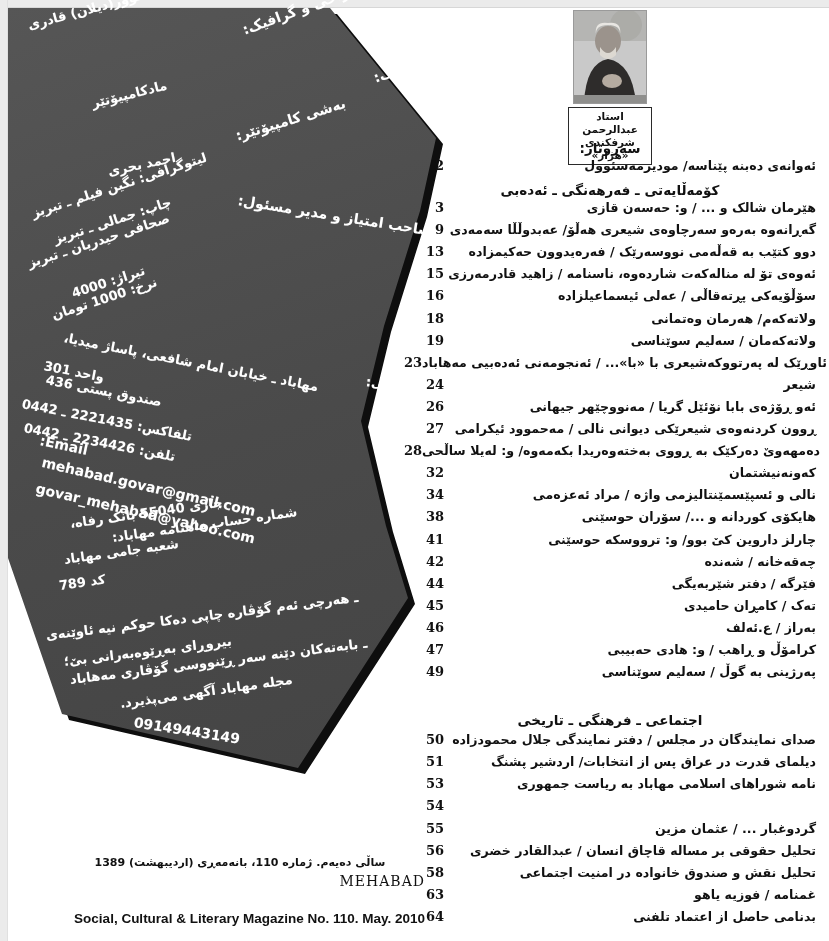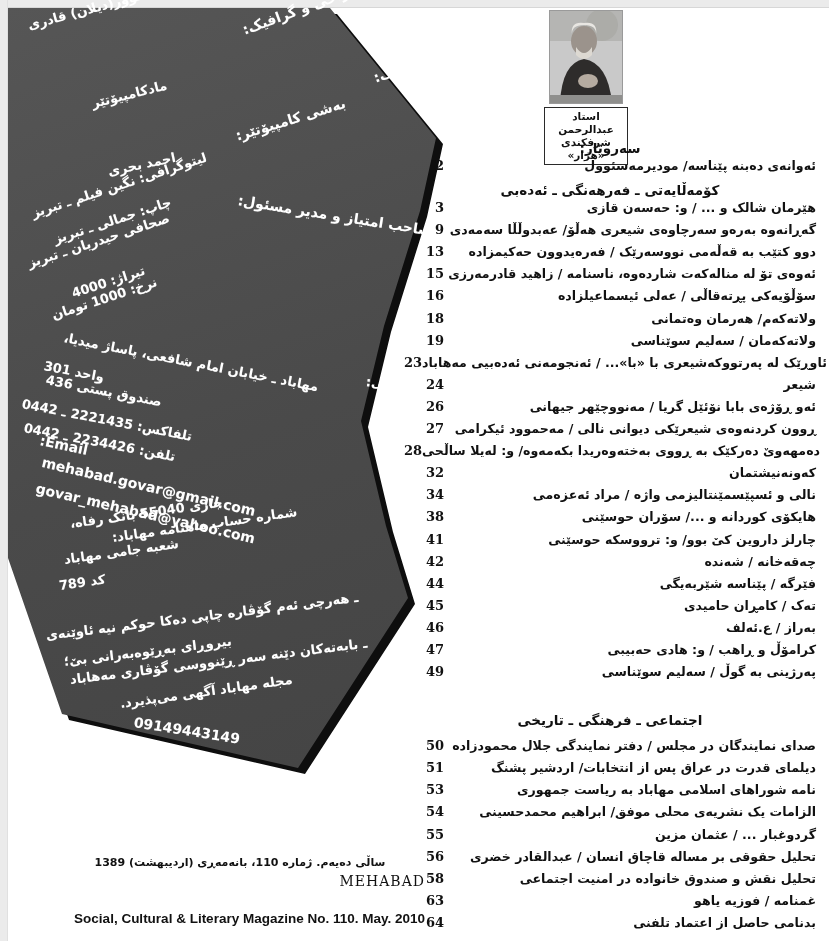--- a/index.html
+++ b/index.html
@@ -43,29 +43,29 @@
   .mlines div:nth-of-type(23){left:64px;top:510px;transform:rotate(-8deg);}
   .mlines div:nth-of-type(24){left:58px;top:546px;transform:rotate(-8deg);}
   .mlines div:nth-of-type(25){left:53px;top:572px;transform:rotate(-8deg);}
   .mlines div:nth-of-type(26){left:40px;top:622px;transform:rotate(-7deg);}
   .mlines div:nth-of-type(27){left:58px;top:648px;transform:rotate(-7deg);}
   .mlines div:nth-of-type(28){left:64px;top:666px;transform:rotate(-7deg);}
   .mlines div:nth-of-type(29){left:114px;top:690px;transform:rotate(-8deg);}
   .mlines div:nth-of-type(30){left:128px;top:708px;transform:rotate(9deg);font-size:14px;}
 
   
-  .photo-card{position:absolute;left:544px;top:10px;width:84px;}
+  .photo-card{position:absolute;left:568px;top:10px;width:84px;}
   .photo{width:72px;height:92px;margin:0 auto;border:1px solid #9a9a9a;display:block;}
   .caption{margin-top:3px;border:1px solid #2a2a2a;background:#fff;padding:2px 3px;
            text-align:center;font-weight:bold;font-size:10.5px;line-height:13px;direction:rtl;}
 
   
   .toc{position:absolute;left:404px;top:138px;width:414px;direction:ltr;}
   .toc-h{direction:rtl;text-align:center;font-weight:bold;font-size:13.5px;line-height:20px;padding-right:2px;}
-  .toc-h2{margin-top:24px;margin-bottom:8px;}
+  .toc-h2{margin-top:24px;margin-bottom:2px;}
   .toc-row{display:flex;align-items:baseline;height:22.1px;}
   .toc-row .num{width:40px;text-align:right;font-family:"DejaVu Serif","Liberation Serif",serif;
                 font-weight:bold;font-size:13px;}
   .toc-row .title{flex:1;direction:rtl;text-align:right;font-weight:bold;font-size:12.6px;
                   white-space:nowrap;padding-right:2px;}
 
   
   .footer{position:absolute;left:55px;top:856px;width:370px;}
   .f-kurdish{direction:rtl;text-align:center;font-weight:bold;font-size:11px;}
   .f-mehabad{font-family:"DejaVu Serif","Liberation Serif",serif;font-size:14px;letter-spacing:1px;margin-top:4px;}
@@ -210,21 +210,21 @@
         <div class="toc-row">
           <span class="num">41</span>
           <span class="title">چارلز داروین کێ بوو/ و: ترووسکە حوسێنی</span>
         </div>
         <div class="toc-row">
           <span class="num">42</span>
           <span class="title">چەقەخانە / شەندە</span>
         </div>
         <div class="toc-row">
           <span class="num">44</span>
-          <span class="title">فێرگە / پێناسە شێربەیگی</span>
+          <span class="title">فێرگە / دفتر شێربەیگی</span>
         </div>
         <div class="toc-row">
           <span class="num">45</span>
           <span class="title">تەک / کامڕان حامیدی</span>
         </div>
         <div class="toc-row">
           <span class="num">46</span>
           <span class="title">بەراز / ع.ئەلف</span>
         </div>
         <div class="toc-row">
@@ -246,21 +246,20 @@
         <div class="toc-row">
           <span class="num">51</span>
           <span class="title">دیلمای قدرت در عراق پس از انتخابات/ اردشیر پشنگ</span>
         </div>
         <div class="toc-row">
           <span class="num">53</span>
           <span class="title">نامه شوراهای اسلامی مهاباد به ریاست جمهوری</span>
         </div>
         <div class="toc-row">
           <span class="num">54</span>
-          <span class="title">الزامات یک نشریه‌ی محلی موفق/ ابراهیم محمدحسینی</span>
         </div>
         <div class="toc-row">
           <span class="num">55</span>
           <span class="title">گردوغبار ... / عثمان مزین</span>
         </div>
         <div class="toc-row">
           <span class="num">56</span>
           <span class="title">تحلیل حقوقی بر مساله قاچاق انسان / عبدالقادر خضری</span>
         </div>
         <div class="toc-row">

